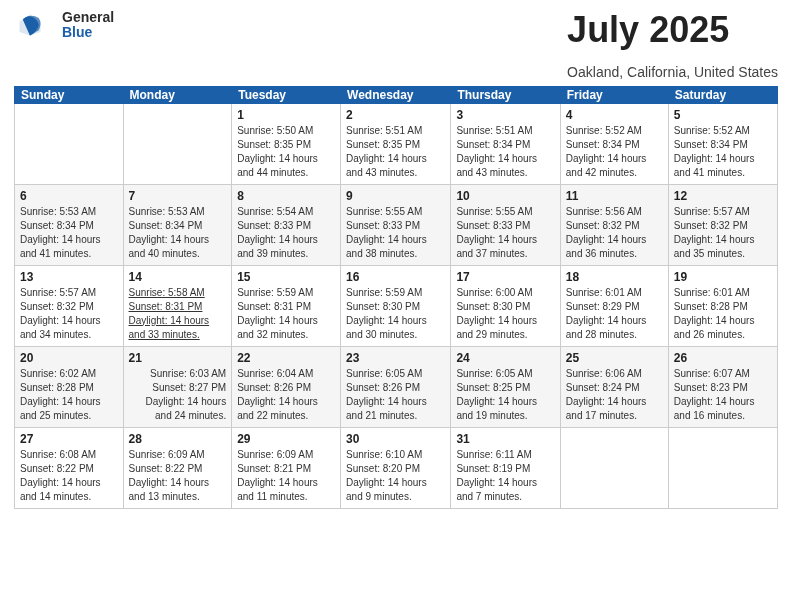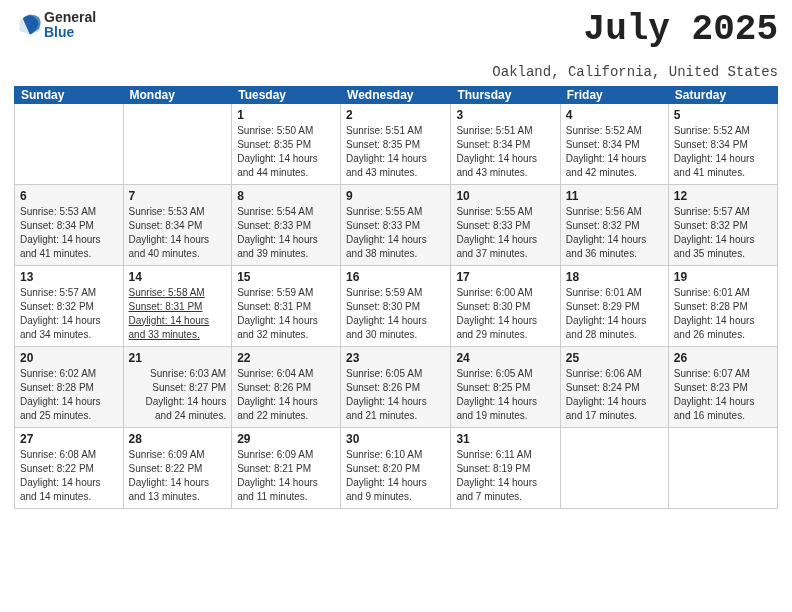--- a/index.html
+++ b/index.html
@@ -17,22 +17,22 @@
       padding: 10px 14px 10px 14px;
     }
     .header {
       display: flex;
       justify-content: space-between;
       align-items: flex-start;
       margin-bottom: 6px;
     }
     .logo {
       display: flex;
-      align-items: flex-start;
-      gap: 0;
+      align-items: center;
+      gap: 18px;
     }
     .logo-text {
       display: flex;
       flex-direction: column;
       line-height: 1.1;
     }
     .logo-general {
       font-size: 14px;
       font-weight: bold;
       color: #2c2c2c;
@@ -41,22 +41,21 @@
       font-size: 14px;
       font-weight: bold;
       color: #1a5fa8;
     }
     .logo-icon {
       width: 28px;
       height: 28px;
       margin-left: 2px;
     }
     .title-block {
-      text-align: right;
-      font-family: Liberation Mono, monospace;
+      text-align: left;
     }
     .title-month {
       font-size: 36px;
       font-weight: bold;
       color: #222;
       line-height: 1.1;
     }
     .title-location {
       font-size: 14px;
       color: #444;

